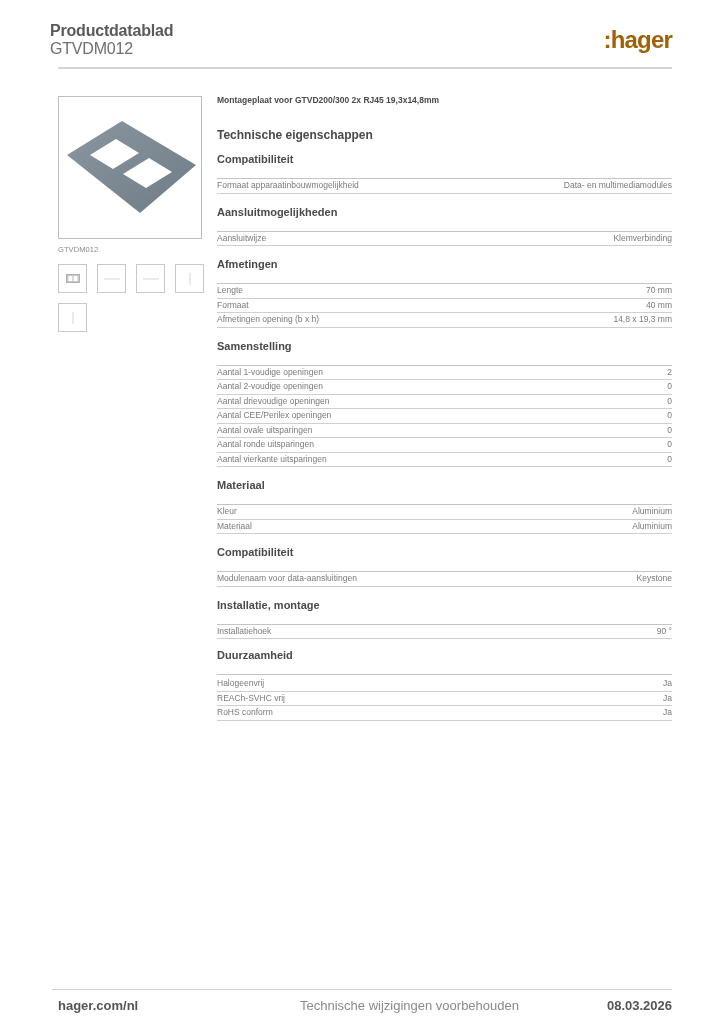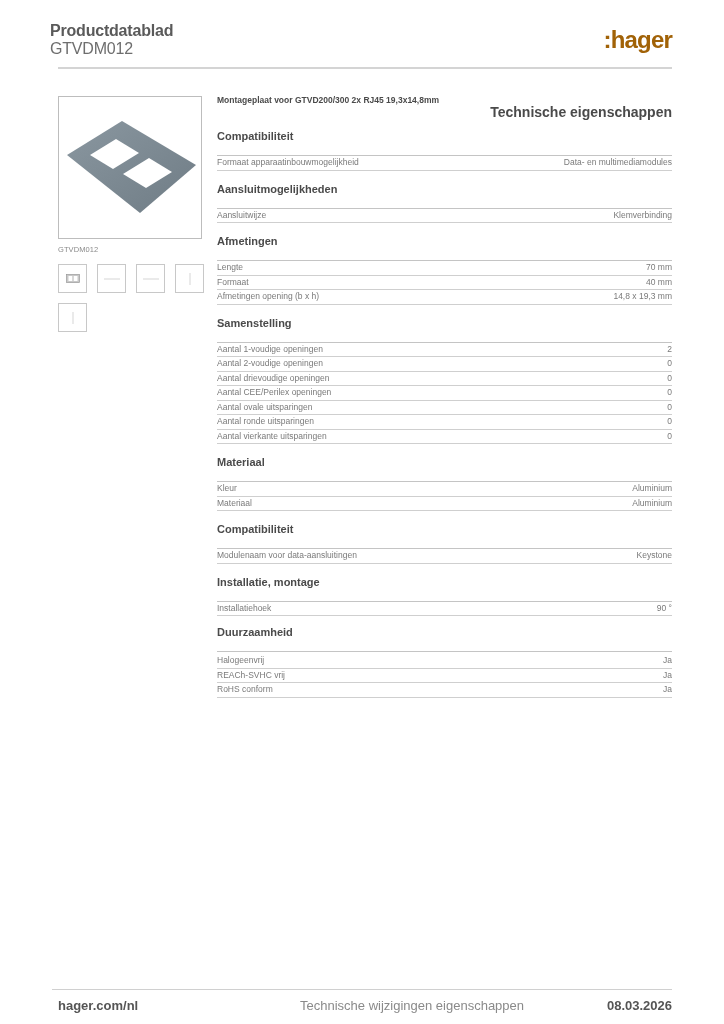--- a/index.html
+++ b/index.html
@@ -27,21 +27,21 @@
     }
     .main-image-caption { font-size: 7.5px; color: #8a8a8a; margin-top: 6px; letter-spacing: 0.1px; }
     .thumbs { display: flex; flex-wrap: wrap; gap: 10px 10px; margin-top: 10px; width: 150px; }
     .thumb {
       width: 29px; height: 29px; border: 1px solid #c8c8c8; background: #fff;
       display: flex; align-items: center; justify-content: center; cursor: pointer;
     }
 
     .right-col { position: absolute; left: 217px; width: 455px; top: 94px; }
     .product-desc { font-size: 8.5px; font-weight: bold; color: #4a4a4a; line-height: 12px; }
-    .tech-title { font-size: 14px; font-weight: bold; color: #4a4a4a; line-height: 12px; text-align: right; }
+    .tech-title { font-size: 12px; font-weight: bold; color: #4a4a4a; margin-top: 23px; line-height: 12px; }
     .section { margin-top: 13px; }
     .section:first-of-type { margin-top: 12px; }
     .section-title {
       font-size: 11px; font-weight: bold; color: #4a4a4a; line-height: 11px;
       padding-bottom: 13px; border-bottom: 1.5px solid #c4c4c4;
     }
     .row {
       display: flex; justify-content: space-between;
       font-size: 8.5px; color: #7a7a7a; line-height: 13.5px;
       border-bottom: 1px solid #cfcfcf;
@@ -221,15 +221,15 @@
     <div class="row">
       <span>RoHS conform</span>
       <span class="val">Ja</span>
     </div>
   </div>
 </div>
 
 <div class="footer-rule"></div>
 <div class="footer">
   <span class="footer-left">hager.com/nl</span>
-  <span class="footer-center">Technische wijzigingen eigenschappen</span>
+  <span class="footer-center">Technische wijzigingen voorbehouden</span>
   <span class="footer-right">08.03.2026</span>
 </div>
 
 </body></html>

